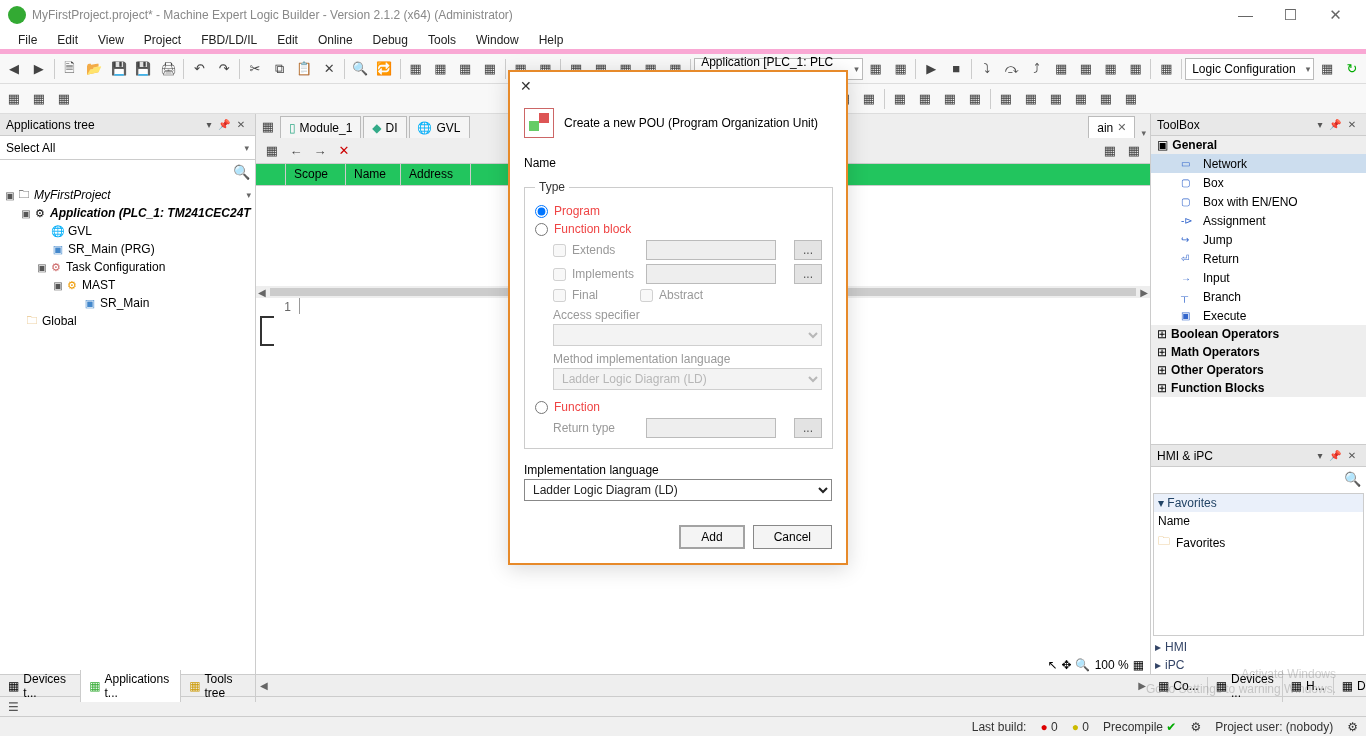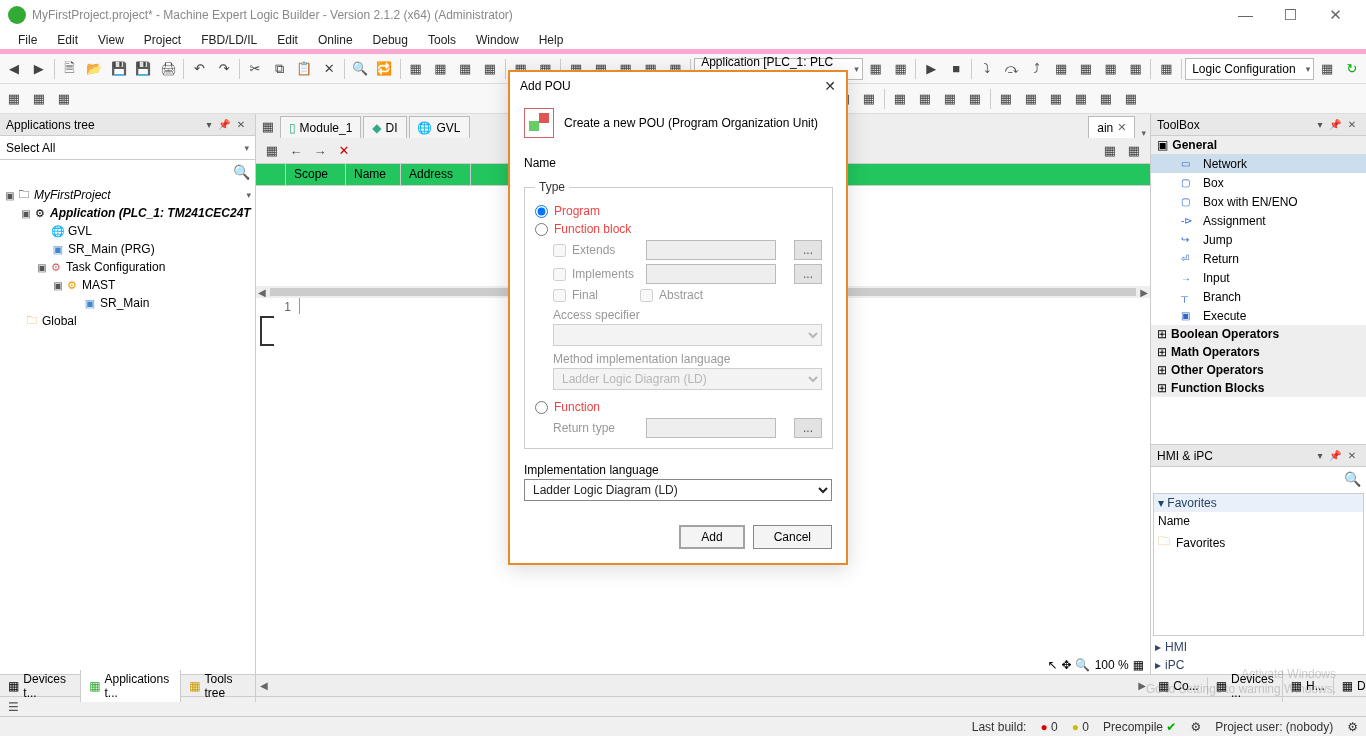--- a/index.html
+++ b/index.html
@@ -495,21 +495,20 @@
   <span>▦</span>
 </div>
 
 <div class="watermark">
   <div>Activate Windows</div>
   <div class="sub">Go to Settings to warning Windows.</div>
 </div>
 
 <div class="dialog">
   <div class="dialog-title">
-    <span class="t">Add POU</span>
     <span class="close">✕</span>
   </div>
   <div class="dialog-body">
     <div class="dialog-desc">
       <div class="pou-icon"></div>
       <span>Create a new POU (Program Organization Unit)</span>
     </div>
 
     <div class="dlg-label">Name</div>
 

